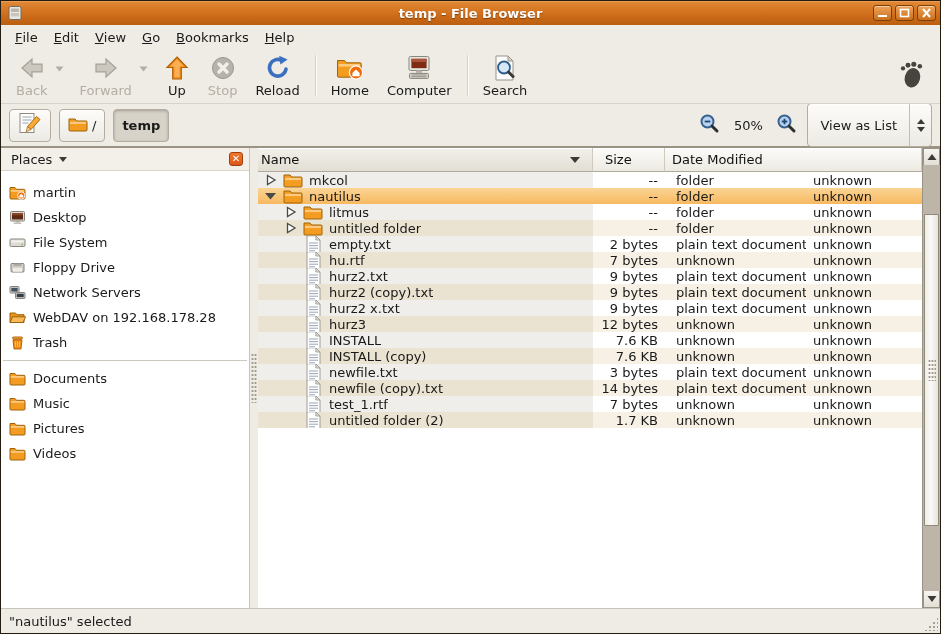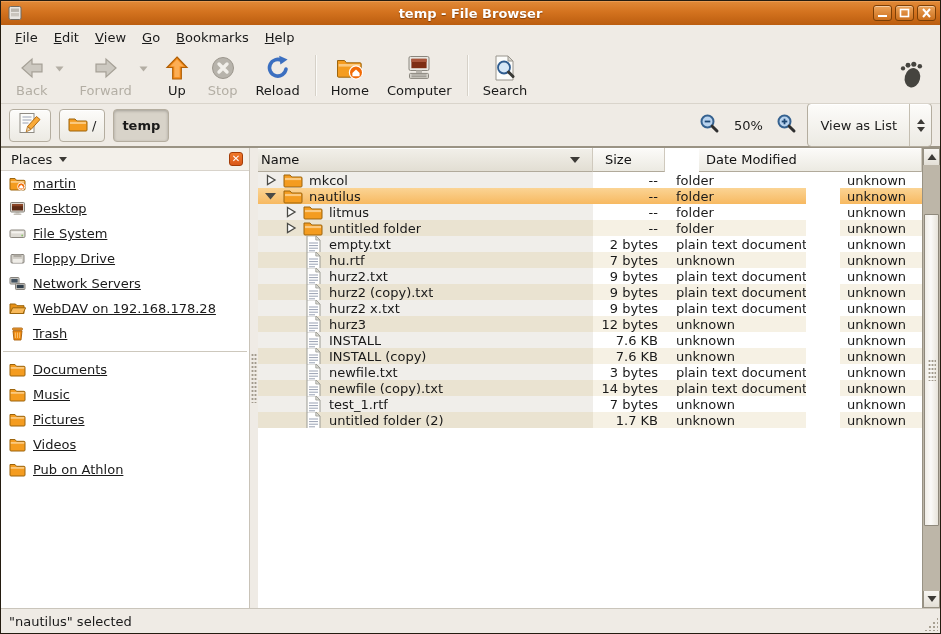--- a/index.html
+++ b/index.html
@@ -43,21 +43,21 @@
   .tri-down { width:0; height:0; border-left:4px solid transparent; border-right:4px solid transparent; border-top:5px solid #3c3a36; }
 
   
   .main { flex:1 1 auto; display:flex; border-top:1px solid #9a9384; min-height:0; }
 
   
   .sidebar { width:249px; flex:0 0 249px; display:flex; flex-direction:column; background:#fff; border-right:1px solid #c9c3b8; }
   .sb-header { height:23px; flex:0 0 23px; background:#f3f0ea; border-bottom:1px solid #d8d3cb; display:flex; align-items:center; padding:0 6px 0 10px; }
   .sb-caret { width:0; height:0; border-left:4px solid transparent; border-right:4px solid transparent; border-top:5px solid #3c3a36; margin-left:7px; }
   .sb-close { margin-left:auto; width:14px; height:14px; border-radius:3px; background:linear-gradient(#f07a2c,#d9571a); border:1px solid #a43d08; color:#fff; display:flex; align-items:center; justify-content:center; font-size:10px; font-weight:bold; line-height:1; }
-  .sb-list { flex:1; padding-top:0; overflow:hidden;text-decoration:underline; }
+  .sb-list { flex:1; padding-top:9px; overflow:hidden; }
   .sb-item { height:25px; display:flex; align-items:center; gap:7px; padding:0 4px 0 8px; white-space:nowrap; }
   .sb-item .sb-icon { width:17px; height:16px; flex:0 0 17px; display:flex; align-items:center; justify-content:center; }
   .sb-sep { height:1px; background:#cdc8bd; margin:5px 2px; }
 
   
   .divider { width:8px; flex:0 0 8px; background:#efebe5; position:relative; }
   .divider .grip { position:absolute; left:1px; top:205px; width:6px; height:50px; background-image:radial-gradient(circle, #a19a8c 1px, transparent 1.2px); background-size:3px 4px; }
 
   
   .listview { flex:1 1 auto; display:flex; min-width:0; background:#fff; }
@@ -65,21 +65,21 @@
   .lv-headrow { height:24px; flex:0 0 24px; display:flex; }
   .lv-hcell { background:linear-gradient(#fcfbf9,#eceae2); border-right:1px solid #cfc9bd; border-bottom:1px solid #b1aa9b; display:flex; align-items:center; padding:0 6px 0 11px; font-size:13px; color:#111; box-shadow: inset 0 1px 0 #fff; }
   .lv-hcell.sorted { background:linear-gradient(#f2f0ea,#e2ded3); }
   .lv-hcell .sort-arrow { margin-left:auto; margin-right:6px; width:0; height:0; border-left:5px solid transparent; border-right:5px solid transparent; border-top:6px solid #3c3a36; }
   .lv-body { flex:1; overflow:hidden; }
   .lv-row { height:16px; display:flex; }
   .lv-cell { display:flex; align-items:center; overflow:hidden; white-space:nowrap; }
   .c-name { width:335px; flex:0 0 335px; padding-left:3px; }
   .c-size { width:72px; flex:0 0 72px; justify-content:flex-end; padding-right:7px; }
   .c-type { width:141px; flex:0 0 141px; padding-left:11px; }
-  .c-date { flex:1 1 auto; padding-left:7px;margin-left:34px; }
+  .c-date { flex:1 1 auto; padding-left:7px; }
   .lv-row.even .c-name { background:#f0eeea; }
   .lv-row.even .c-size, .lv-row.even .c-type, .lv-row.even .c-date { background:#ffffff; }
   .lv-row.odd .c-name { background:#eae3d1; }
   .lv-row.odd .c-size, .lv-row.odd .c-type, .lv-row.odd .c-date { background:#f6f1e4; }
   .lv-row.selected .c-name, .lv-row.selected .c-size, .lv-row.selected .c-type, .lv-row.selected .c-date { background:linear-gradient(#fbd494,#f7b961); }
   .indent { flex:0 0 auto; }
   .expander { width:13px; height:13px; flex:0 0 13px; margin:0 6px 0 3px; display:flex; align-items:center; justify-content:center; }
   .row-icon { width:20px; height:20px; flex:0 0 20px; margin-right:6px; display:flex; align-items:center; justify-content:center; }
   .row-label { overflow:hidden; text-overflow:ellipsis; }
 
@@ -389,29 +389,20 @@
           </div>
           <div class="sb-item">
             <span class="sb-icon">
               <svg width="17" height="15" viewBox="0 0 17 15">
                 <path d="M1 2.5 h5 l1.5 1.8 H15 a1 1 0 0 1 1 1 V13 a1 1 0 0 1 -1 1 H2 a1 1 0 0 1 -1 -1 z" fill="#f49c20" stroke="#9d650d"></path>
                 <rect x="1.8" y="5" width="13.4" height="1.8" fill="#fbc97f"></rect>
               </svg>
             </span>
             <span>Videos</span>
           </div>
-          <div class="sb-item">
-            <span class="sb-icon">
-              <svg width="17" height="15" viewBox="0 0 17 15">
-                <path d="M1 2.5 h5 l1.5 1.8 H15 a1 1 0 0 1 1 1 V13 a1 1 0 0 1 -1 1 H2 a1 1 0 0 1 -1 -1 z" fill="#f49c20" stroke="#9d650d"></path>
-                <rect x="1.8" y="5" width="13.4" height="1.8" fill="#fbc97f"></rect>
-              </svg>
-            </span>
-            <span>Pub on Athlon</span>
-          </div>
         </div>
     </div>
 
     <div class="divider">
       <div class="grip"></div>
     </div>
 
     <div class="listview">
       <div class="lv-table">
         <div class="lv-headrow" id="lv-head">

